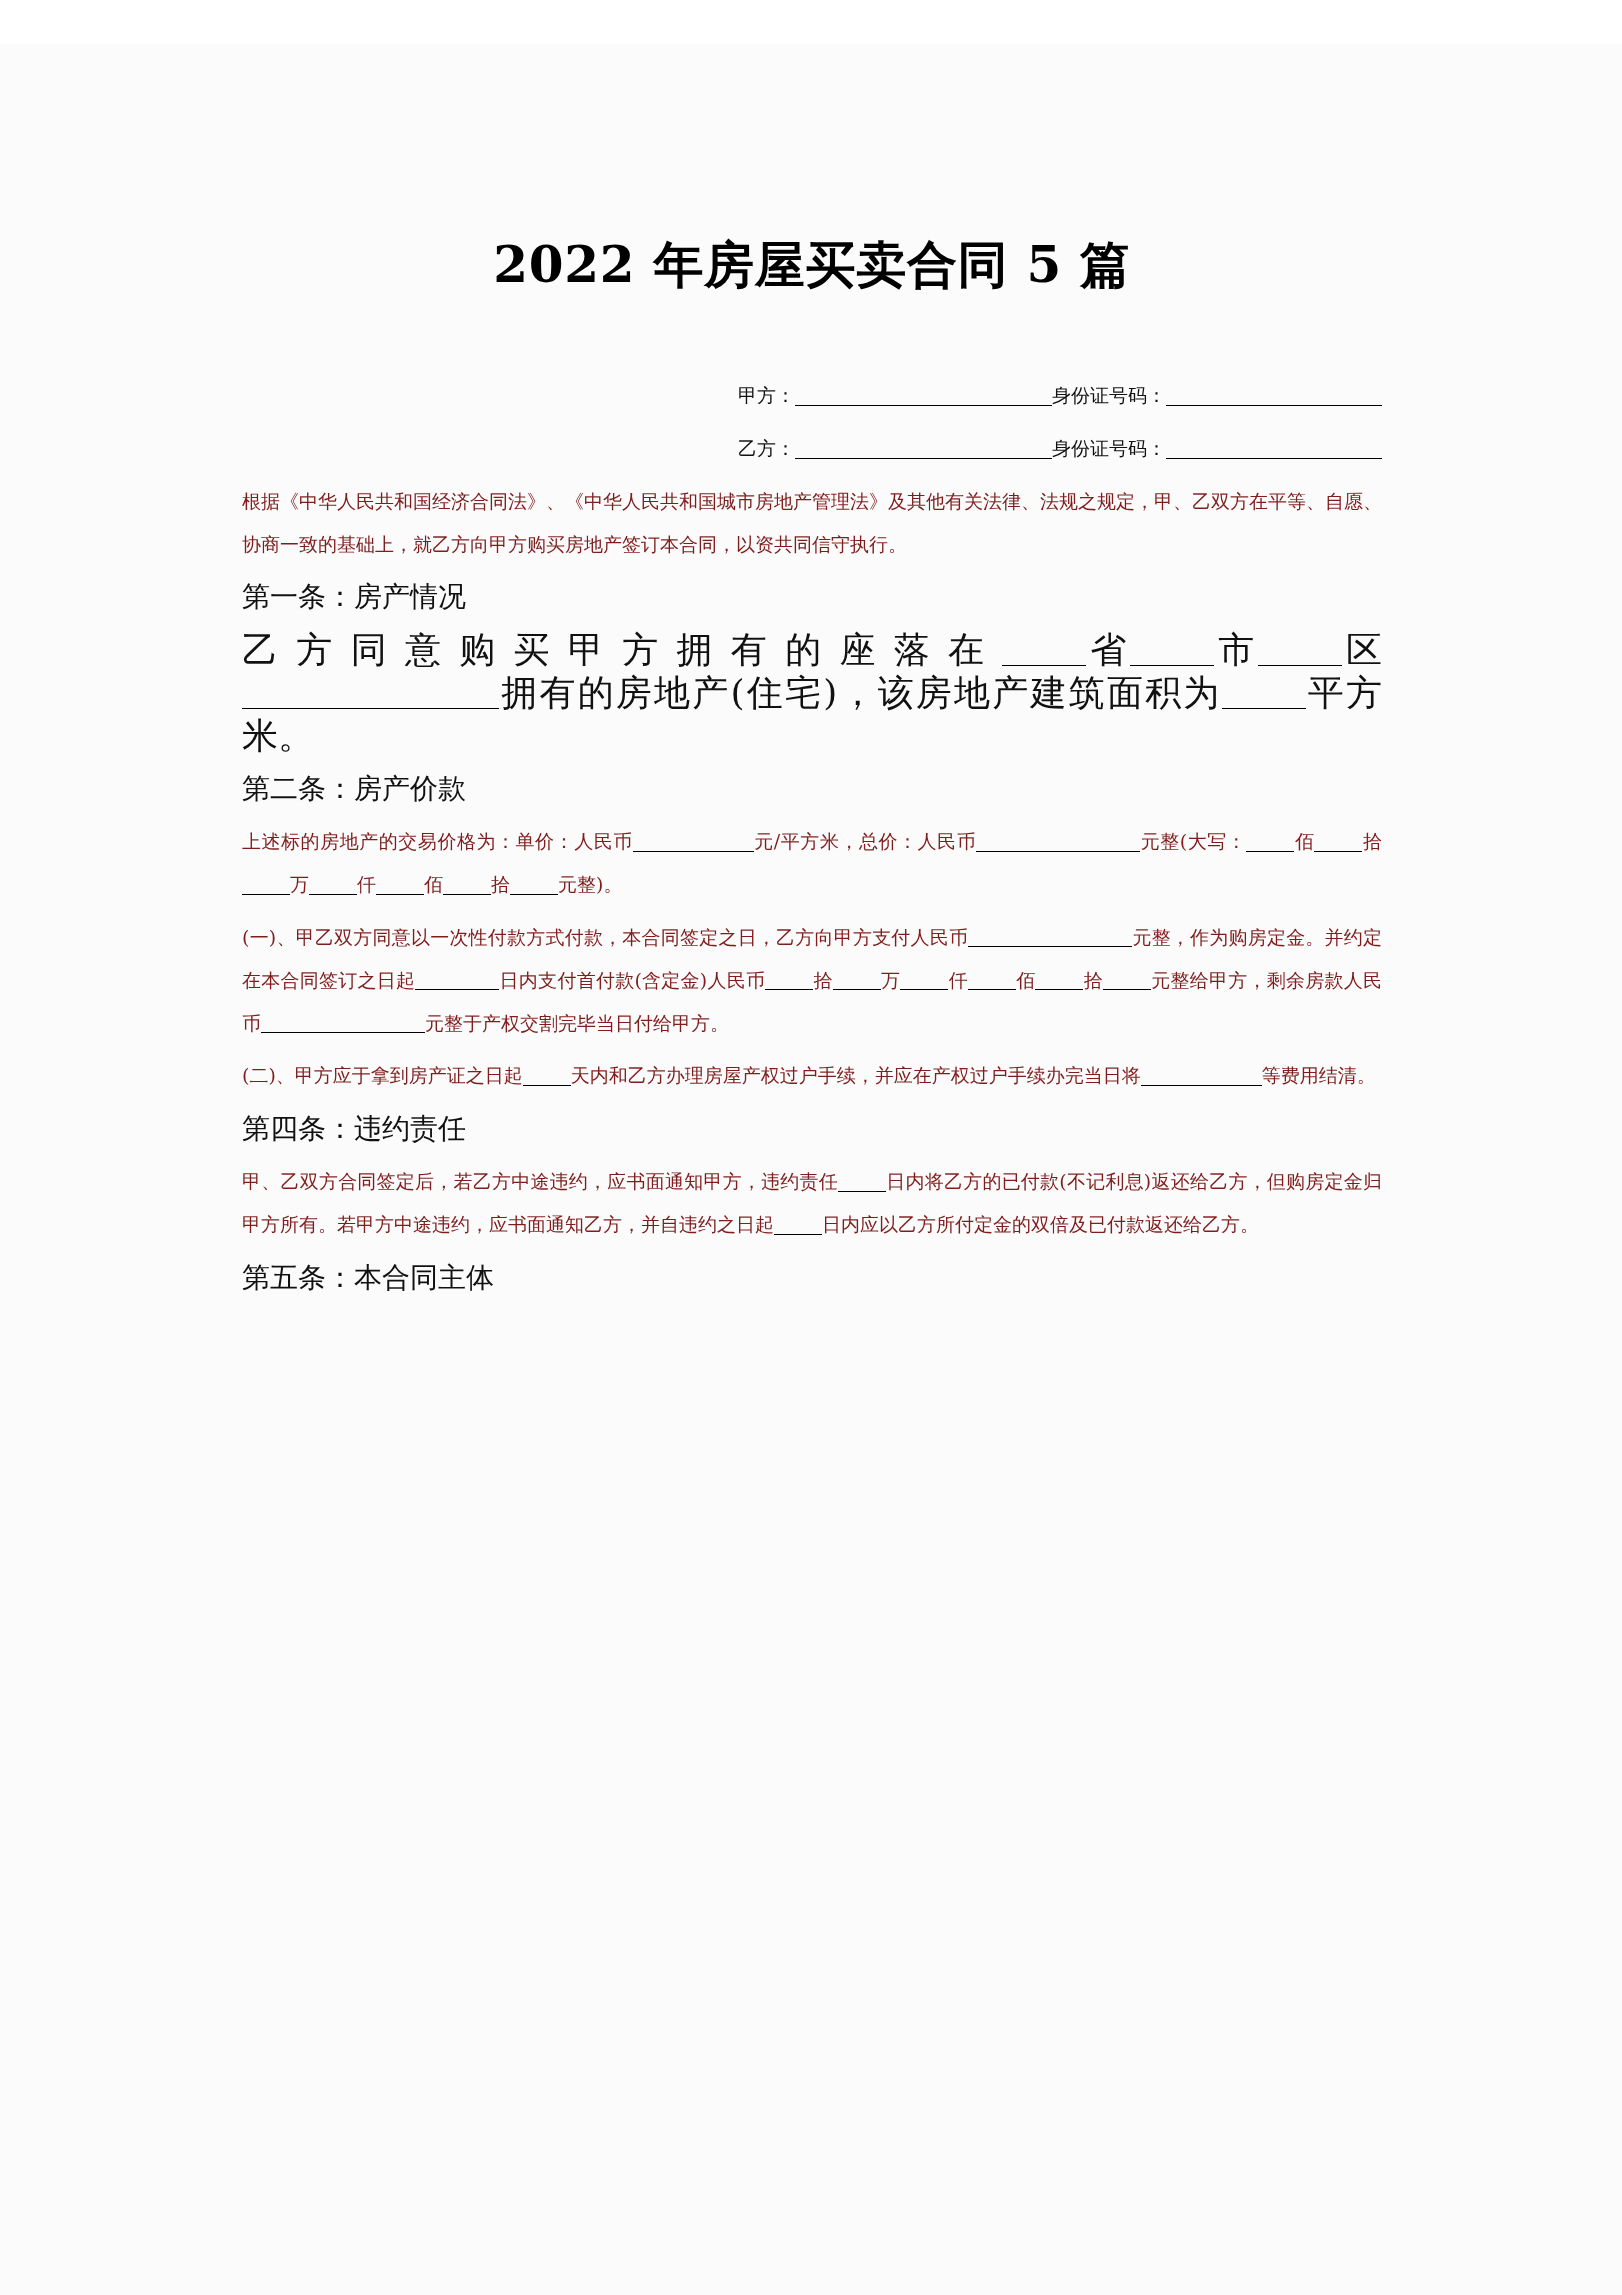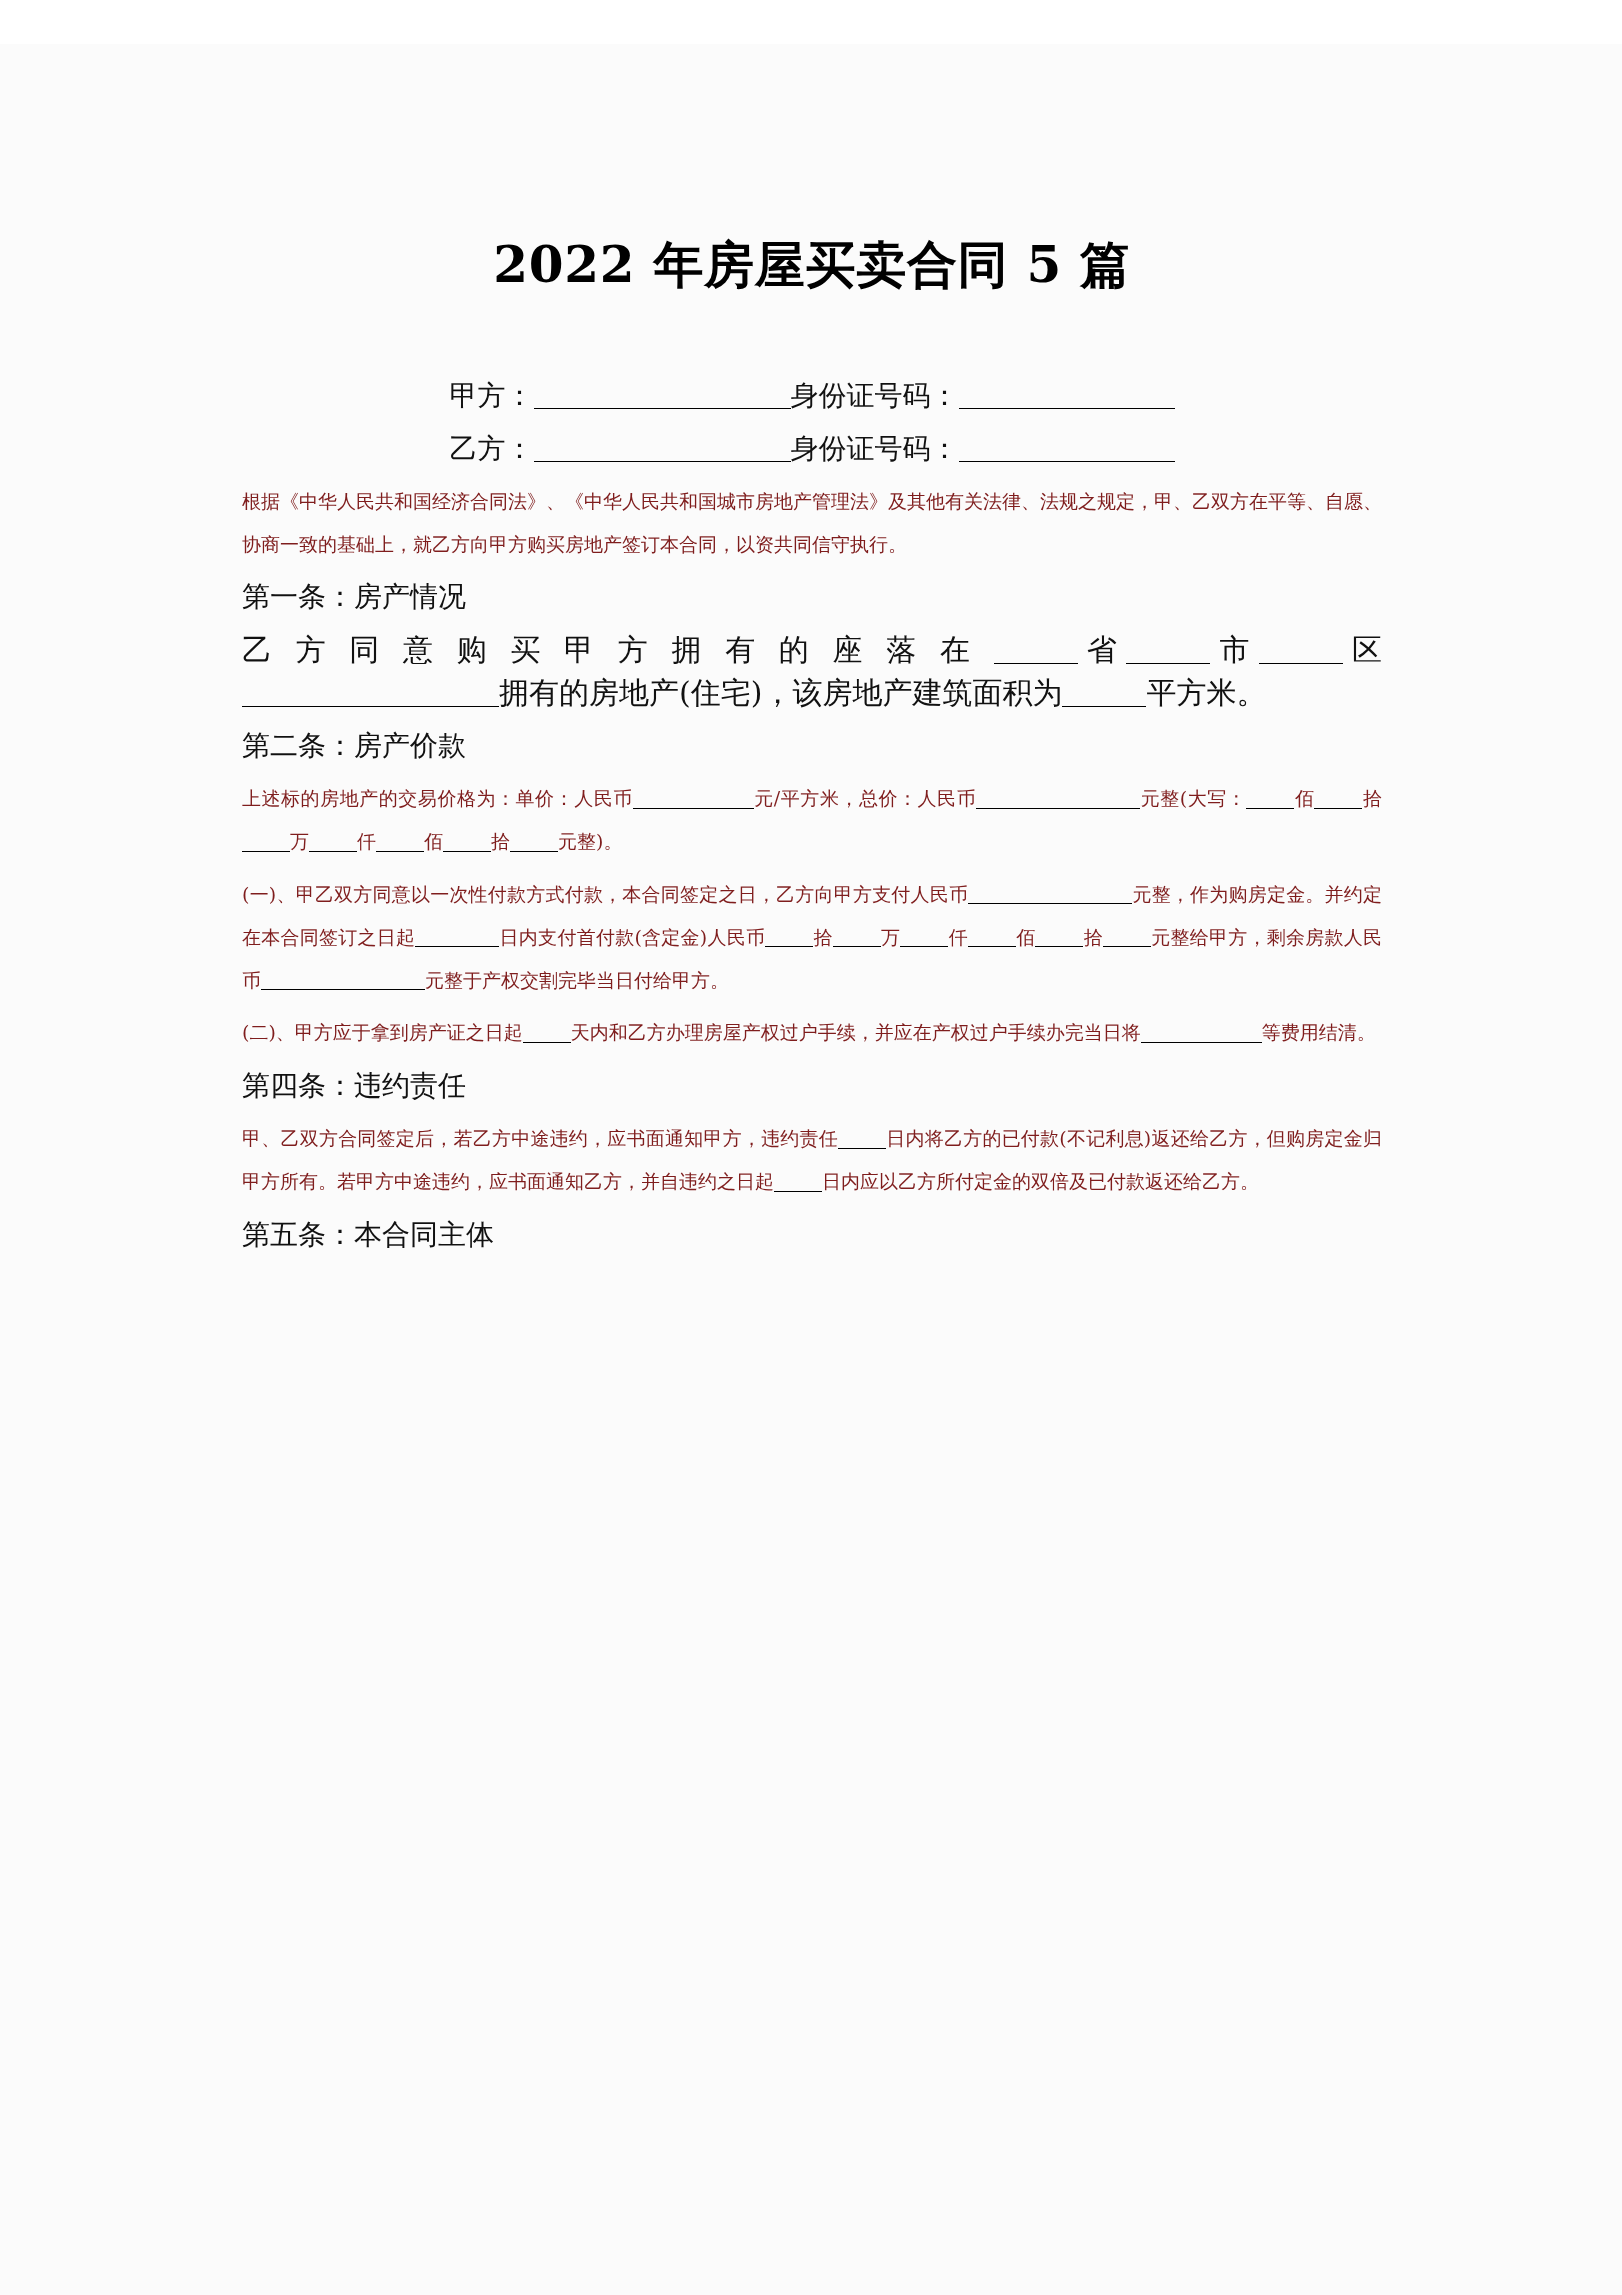--- a/index.html
+++ b/index.html
@@ -34,41 +34,41 @@
     color: #000000;
     margin: 0;
     padding-top: 191px;
     letter-spacing: 0.7px;
   }
   .body-block {
     margin-top: 79px;
   }
   p.line {
     font-family: "DejaVu Serif", "Liberation Serif", serif;
-    font-size: 28px;
+    font-size: 19px;
     line-height: 43px;
     color: #111111;
     margin: 0 0 9.8px 0;
-    text-align: center;
+    text-align: right;
     white-space: normal;
     word-break: break-all;
   }
   p.para {
     font-family: "DejaVu Serif", "Liberation Serif", serif;
     font-size: 19px;
     line-height: 43px;
     color: #7f1d1d;
     margin: 0 0 9.8px 0;
     text-align: justify;
     text-justify: inter-character;
     word-break: break-all;
   }
   p.para-spread {
     font-family: "DejaVu Serif", "Liberation Serif", serif;
-    font-size: 30px;
+    font-size: 36px;
     line-height: 43px;
     color: #111111;
     margin: 0 0 9.8px 0;
     text-align: justify;
     text-justify: inter-character;
     word-break: break-all;
   }
   .blank {
     display: inline-block;
     border-bottom: 1.3px solid #000;

